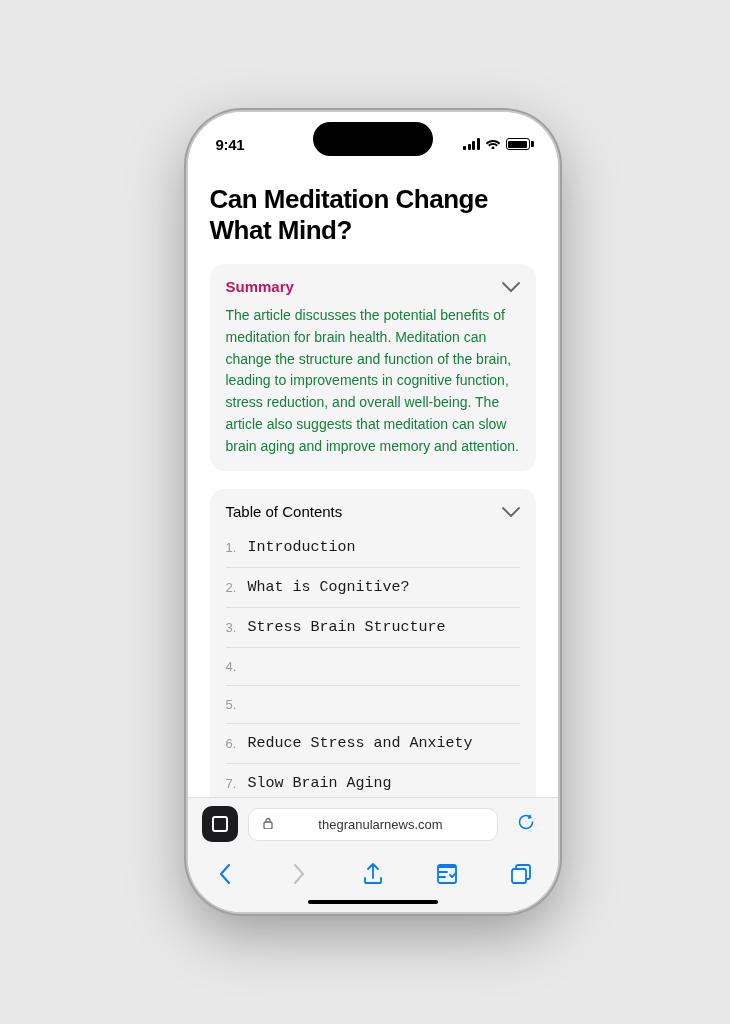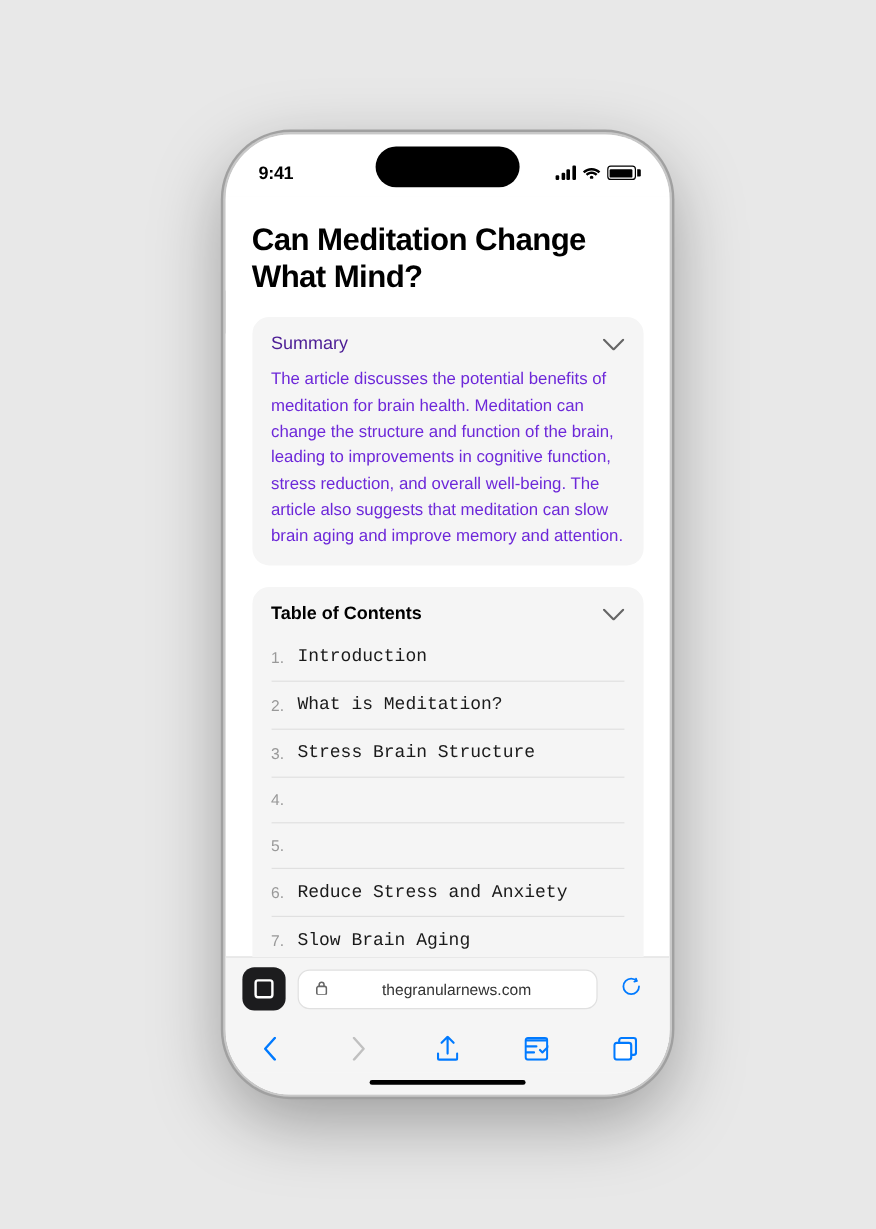--- a/index.html
+++ b/index.html
@@ -172,52 +172,52 @@
 
     .summary-header {
       display: flex;
       justify-content: space-between;
       align-items: center;
       margin-bottom: 10px;
     }
 
     .summary-title {
       font-size: 15px;
-      font-weight: 400;
-      color: #4c1d95;
+      font-weight: 700;
+      color: #be185d;
     }
 
     .chevron-icon {
       font-size: 14px;
       color: #666;
     }
 
     .summary-text {
       font-size: 14px;
-      color: #6d28d9;
+      color: #15803d;
       line-height: 1.55;
     }
 
     
     .toc-card {
       background: #f5f5f5;
       border-radius: 14px;
       padding: 14px 16px;
     }
 
     .toc-header {
       display: flex;
       justify-content: space-between;
       align-items: center;
       margin-bottom: 8px;
     }
 
     .toc-title {
       font-size: 15px;
-      font-weight: 700;
+      font-weight: 400;
       color: #000;
     }
 
     .toc-item {
       display: flex;
       align-items: center;
       padding: 11px 0;
       border-bottom: 1px solid #e0e0e0;
       cursor: pointer;
     }
@@ -394,21 +394,21 @@
           </span>
         </div>
 
         <div id="toc-list">
             <div class="toc-item">
       <span class="toc-number">1.</span>
       <span class="toc-label">Introduction</span>
     </div>
             <div class="toc-item">
       <span class="toc-number">2.</span>
-      <span class="toc-label">What is Meditation?</span>
+      <span class="toc-label">What is Cognitive?</span>
     </div>
             <div class="toc-item">
       <span class="toc-number">3.</span>
       <span class="toc-label">Stress Brain Structure</span>
     </div>
             <div class="toc-item">
       <span class="toc-number">4.</span>
     </div>
             <div class="toc-item">
       <span class="toc-number">5.</span>

